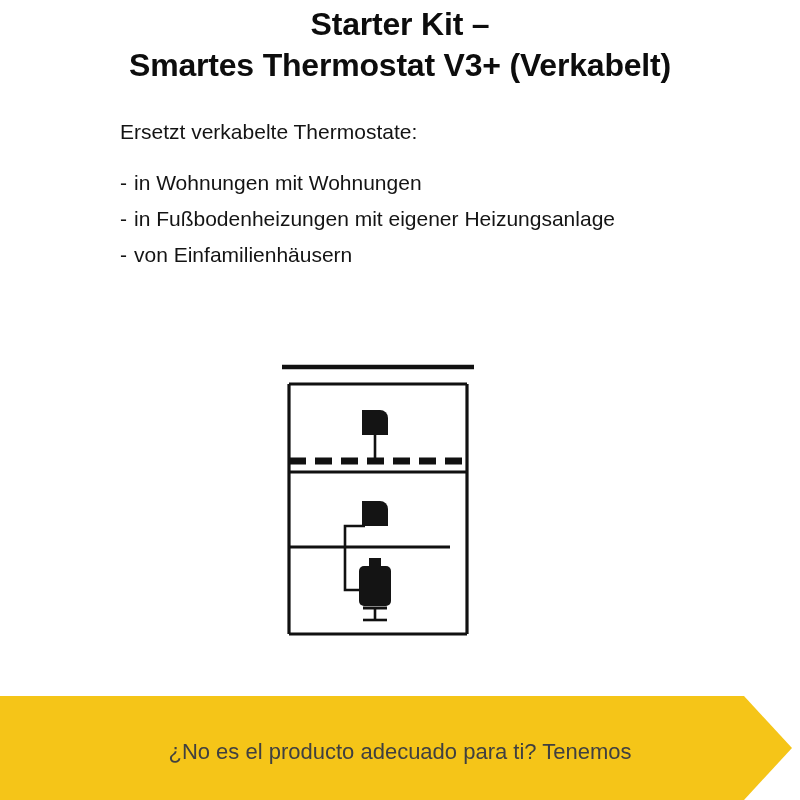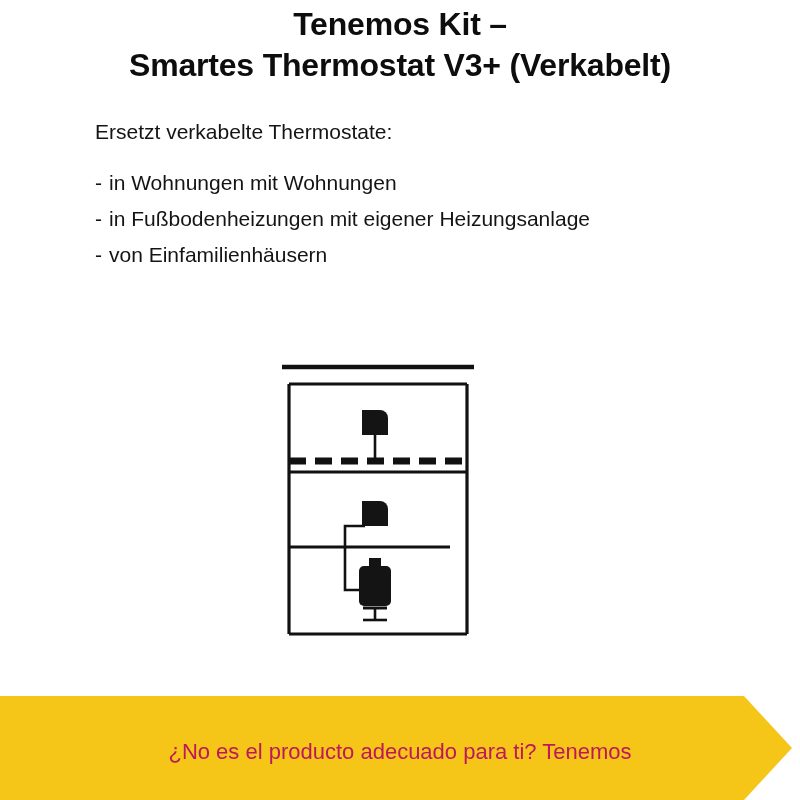--- a/index.html
+++ b/index.html
@@ -33,21 +33,21 @@
     font-size: 32px;
     line-height: 1.28;
     letter-spacing: -0.2px;
     color: #0d0d0d;
     white-space: nowrap;
   }
 
   
   .content {
     margin-top: 32px;
-    padding-left: 95px;
+    padding-left: 120px;
     padding-right: 40px;
   }
   .intro {
     font-size: 21px;
     line-height: 1.3;
     color: #141414;
     margin-bottom: 20px;
   }
   .bullets {
     font-size: 21px;
@@ -86,33 +86,33 @@
     left: 0;
     top: 0;
     width: 800px;
     height: 104px;
     display: flex;
     flex-direction: row;
     align-items: center;
     justify-content: center;
     padding-top: 8px;
     text-align: center;
-    color: #be185d;
+    color: #404040;
     font-size: 22px;
     line-height: 1.32;
   }
   .banner-text span { display: block; white-space: nowrap; }
 </style>
 </head>
 <body>
 
 <div class="page">
 
   <div class="title-block">
-    <div class="title-line">Tenemos Kit –</div>
+    <div class="title-line">Starter Kit –</div>
     <div class="title-line">Smartes Thermostat V3+ (Verkabelt)</div>
   </div>
 
   <div class="content">
     <div class="intro">Ersetzt verkabelte Thermostate:</div>
     <div class="bullets">
       <div class="bullet">
         <span class="dash">-</span>
         <span class="btext">in Wohnungen mit Wohnungen</span>
       </div>

